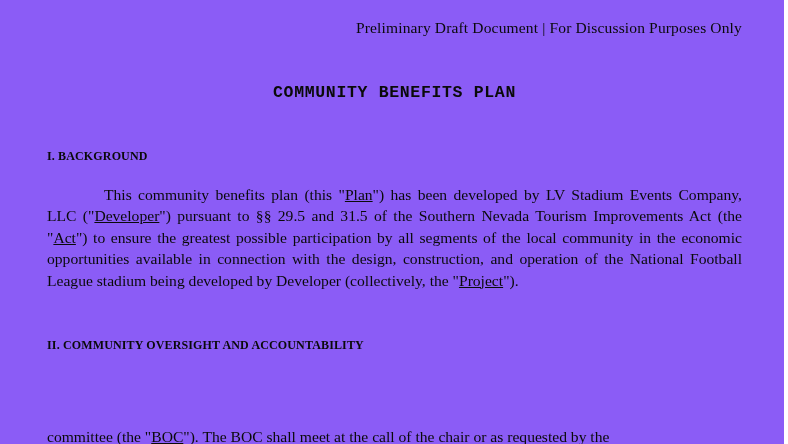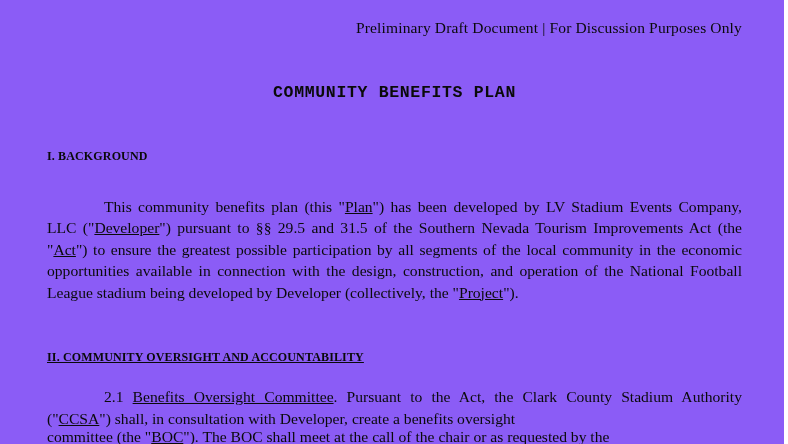--- a/index.html
+++ b/index.html
@@ -53,30 +53,29 @@
   }
 
   .section-heading {
     font-weight: bold;
     font-size: 12px;
     letter-spacing: 0.012em;
     margin-top: 47px;
   }
 
   .section-heading.second {
-    text-decoration: underline;
   }
 
   .body-para {
     text-align: justify;
     text-justify: inter-word;
     font-size: 15.6px;
     line-height: 21.5px;
     text-indent: 57px;
-    margin-top: 32px;
+    margin-top: 20px;
     hyphens: none;
   }
 
   .body-para.clause {
     margin-top: 21px;
   }
 
   .term {
     text-decoration: underline;
     text-underline-offset: 1px;
@@ -115,21 +114,20 @@
     <div class="running-header">Preliminary Draft Document | For Discussion Purposes Only</div>
 
     <div class="doc-title">COMMUNITY BENEFITS PLAN</div>
 
     <div class="section-heading">I. BACKGROUND</div>
 
     <p class="body-para"><span>This community benefits plan (this "</span><span class="term">Plan</span><span>") has been developed by LV Stadium Events Company, LLC ("</span><span class="term">Developer</span><span>") pursuant to §§ 29.5 and 31.5 of the Southern Nevada Tourism Improvements Act (the "</span><span class="term">Act</span><span>") to ensure the greatest possible participation by all segments of the local community in the economic opportunities available in connection with the design, construction, and operation of the National Football League stadium being developed by Developer (collectively, the "</span><span class="term">Project</span><span>").</span></p>
 
     <div class="section-heading second">II. COMMUNITY OVERSIGHT AND ACCOUNTABILITY</div>
 
-    <p class="body-para clause"><span>2.1</span><span> </span><span class="term">Benefits Oversight Committee</span><span>.  Pursuant to the Act, the Clark County Stadium Authority ("</span><span class="term">CCSA</span><span>") shall, in consultation with Developer, create a benefits oversight</span></p>
 
   </div>
 
   <div class="clipped-row">
     <span class="line"><span class="spread"><span>committee (the "</span><span class="term">BOC</span><span>").  The BOC shall meet at the call of the chair or as requested by the</span></span></span>
   </div>
 
 </div>
 
 </body></html>

